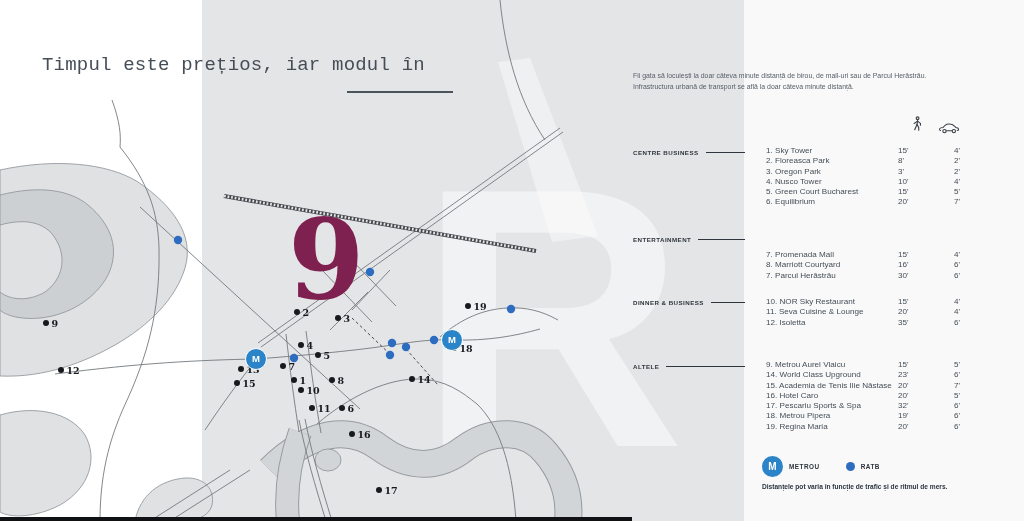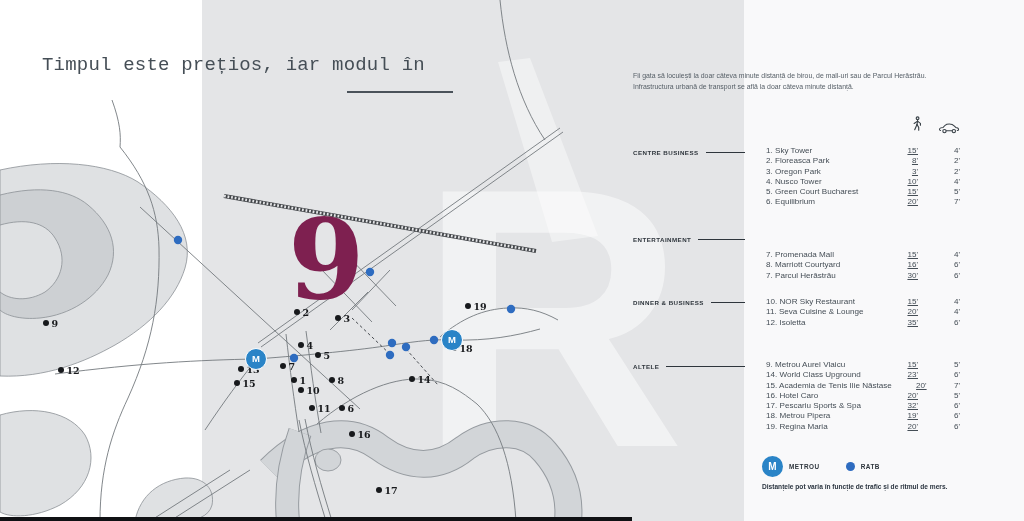--- a/index.html
+++ b/index.html
@@ -16,23 +16,23 @@
          color:var(--ink);letter-spacing:.2px;font-family:Liberation Mono, monospace;}
   #title-rule{position:absolute;left:347px;top:91px;width:106px;height:2px;background:#4a525a;}
   
   #intro{position:absolute;left:633px;top:70px;width:300px;font-size:6.9px;line-height:1.65;color:#555e66;}
   
   .cat{position:absolute;left:633px;width:112px;display:flex;align-items:center;}
   .cat .lbl{font-size:6.2px;font-weight:bold;letter-spacing:.45px;color:var(--head);white-space:nowrap;}
   .cat .ln{flex:1;height:1.4px;background:#2e353c;margin-left:7px;}
   
   .poi-group{position:absolute;left:766px;width:194px;}
-  .poi-row{display:flex;align-items:baseline;height:10.3px;font-size:8.1px;color:var(--ink);gap:12px;}
+  .poi-row{display:flex;align-items:baseline;height:10.3px;font-size:8.1px;color:var(--ink);}
   .poi-label{flex:1;white-space:nowrap;}
-  .poi-walk{width:32px;text-align:right;text-decoration:underline;}
+  .poi-walk{width:32px;}
   .poi-car{width:30px;text-align:right;}
   .col-icon{position:absolute;}
   #walk-icon{left:910px;top:116px;}
   #car-icon{left:938px;top:121px;}
   
   #legend{position:absolute;left:762px;top:456px;display:flex;align-items:center;}
   #metro-badge{width:21px;height:21px;border-radius:50%;background:var(--metro);color:#fff;
                font-size:10px;font-weight:bold;display:flex;align-items:center;justify-content:center;}
   .legend-lbl{font-size:6.4px;font-weight:bold;letter-spacing:.5px;color:var(--head);margin-left:6px;}
   #ratb-dot{width:9px;height:9px;border-radius:50%;background:var(--ratb);margin-left:26px;}

